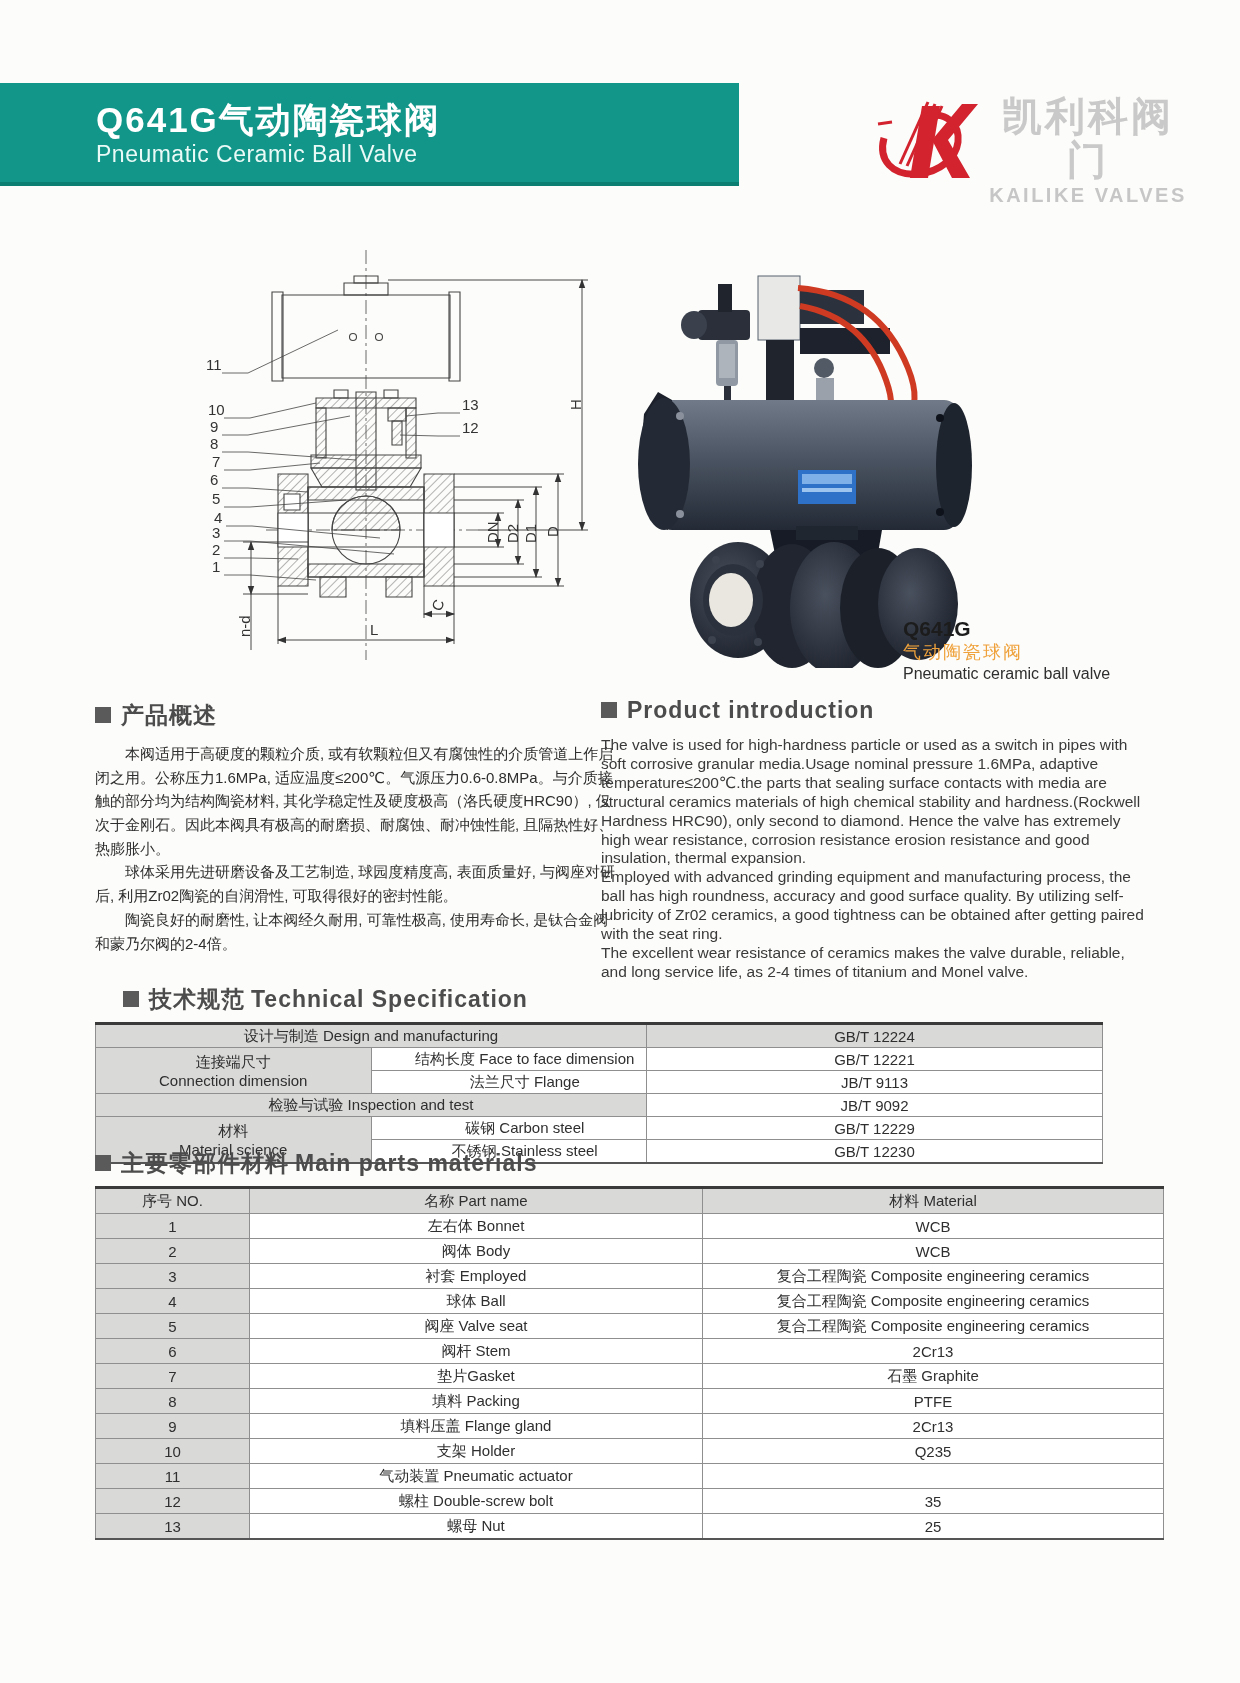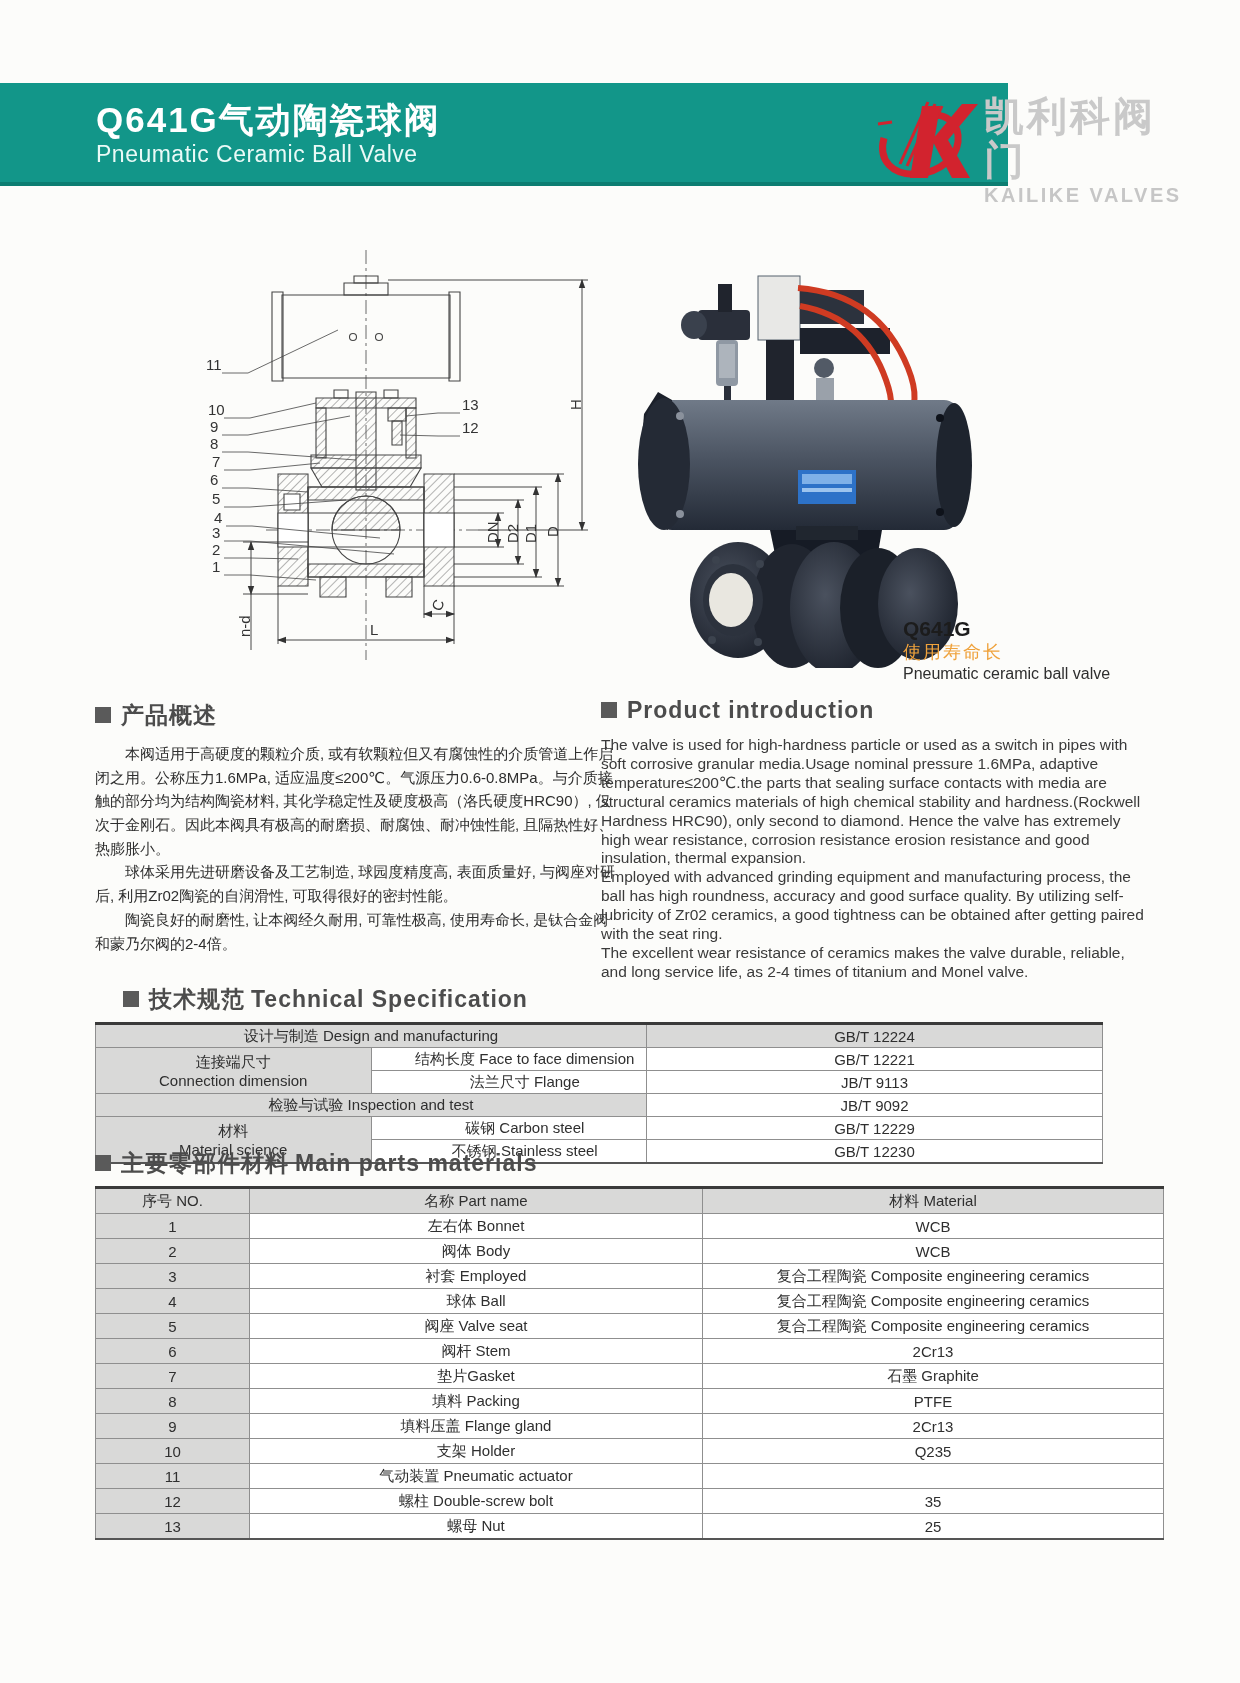--- a/index.html
+++ b/index.html
@@ -1,23 +1,23 @@
 <!DOCTYPE html>
 <html><head>
 <meta charset="utf-8">
 <style>
   html,body{margin:0;padding:0;}
   body{width:1240px;height:1683px;background:#f2f1ed;font-family:"Liberation Sans","DejaVu Sans",sans-serif;}
   .page{position:relative;width:1240px;height:1683px;background:#fcfcfa;overflow:hidden;}
 
   
-  .banner{position:absolute;left:0;top:83px;width:1008px;height:99px;background:#129689;border-bottom:4px solid #0c7d71;text-align:right;}
+  .banner{position:absolute;left:0;top:83px;width:739px;height:99px;background:#129689;border-bottom:4px solid #0c7d71;text-align:right;}
   .banner .t-zh{position:absolute;left:96px;top:14px;color:#ffffff;font-size:35px;font-weight:bold;letter-spacing:2px;}
   .banner .t-en{position:absolute;left:96px;top:58px;color:#eafaf7;font-size:23px;letter-spacing:.5px;}
-  .logo{position:absolute;left:862px;top:88px;width:330px;height:100px;}
+  .logo{position:absolute;left:862px;top:88px;width:330px;height:100px;text-align:center;}
   .logo-mark{position:absolute;left:8px;top:6px;}
   .logo-text{position:absolute;left:122px;top:6px;}
   .logo-zh{font-size:40px;font-weight:bold;color:#c9c9c9;letter-spacing:3px;line-height:1.1;}
   .logo-en{font-size:20px;font-weight:bold;color:#c6c6c6;letter-spacing:2.5px;margin-top:2px;}
 
   
   .drawing{position:absolute;left:148px;top:242px;}
   .photo{position:absolute;left:620px;top:248px;}
   .caption{position:absolute;left:903px;top:616px;line-height:1.22;}
   .cap-model{font-size:21px;font-weight:bold;color:#1c1c1c;}
@@ -277,21 +277,21 @@
       <ellipse cx="111" cy="352" rx="22" ry="27" fill="#e9e7e0"></ellipse>
       <circle cx="96" cy="312" r="4" fill="#3c434e"></circle>
       <circle cx="140" cy="316" r="4" fill="#3c434e"></circle>
       <circle cx="92" cy="392" r="4" fill="#3c434e"></circle>
       <circle cx="138" cy="394" r="4" fill="#3c434e"></circle>
     </g>
   </svg>
 
   <div class="caption">
     <div class="cap-model">Q641G</div>
-    <div class="cap-zh">使用寿命长</div>
+    <div class="cap-zh">气动陶瓷球阀</div>
     <div class="cap-en">Pneumatic ceramic ball valve</div>
   </div>
 
   <div class="sec-h" style="left:95px;top:700px;">
     <span class="sq"></span><span>产品概述</span>
   </div>
   <div class="overview">
     <p>本阀适用于高硬度的颗粒介质, 或有软颗粒但又有腐蚀性的介质管道上作启闭之用。公称压力1.6MPa, 适应温度≤200℃。气源压力0.6-0.8MPa。与介质接触的部分均为结构陶瓷材料, 其化学稳定性及硬度极高（洛氏硬度HRC90）, 仅次于金刚石。因此本阀具有极高的耐磨损、耐腐蚀、耐冲蚀性能, 且隔热性好、热膨胀小。</p>
     <p>球体采用先进研磨设备及工艺制造, 球园度精度高, 表面质量好, 与阀座对研后, 利用Zr02陶瓷的自润滑性, 可取得很好的密封性能。</p>
     <p>陶瓷良好的耐磨性, 让本阀经久耐用, 可靠性极高, 使用寿命长, 是钛合金阀和蒙乃尔阀的2-4倍。</p>

